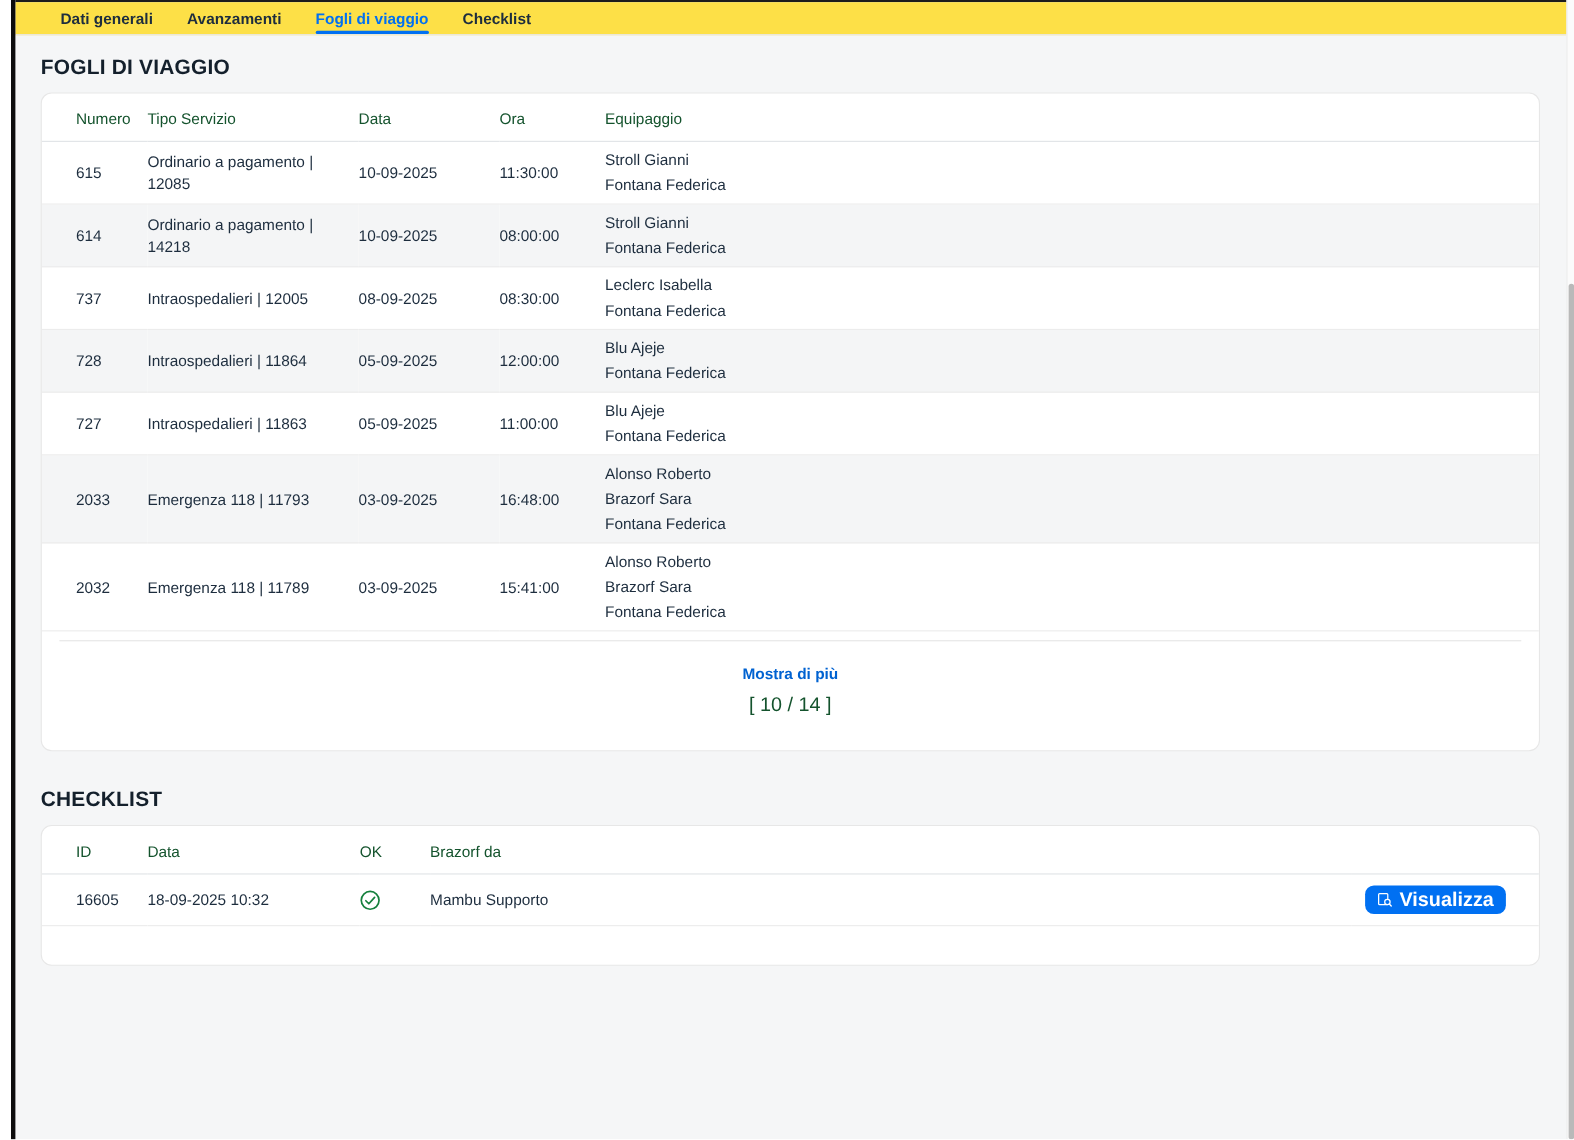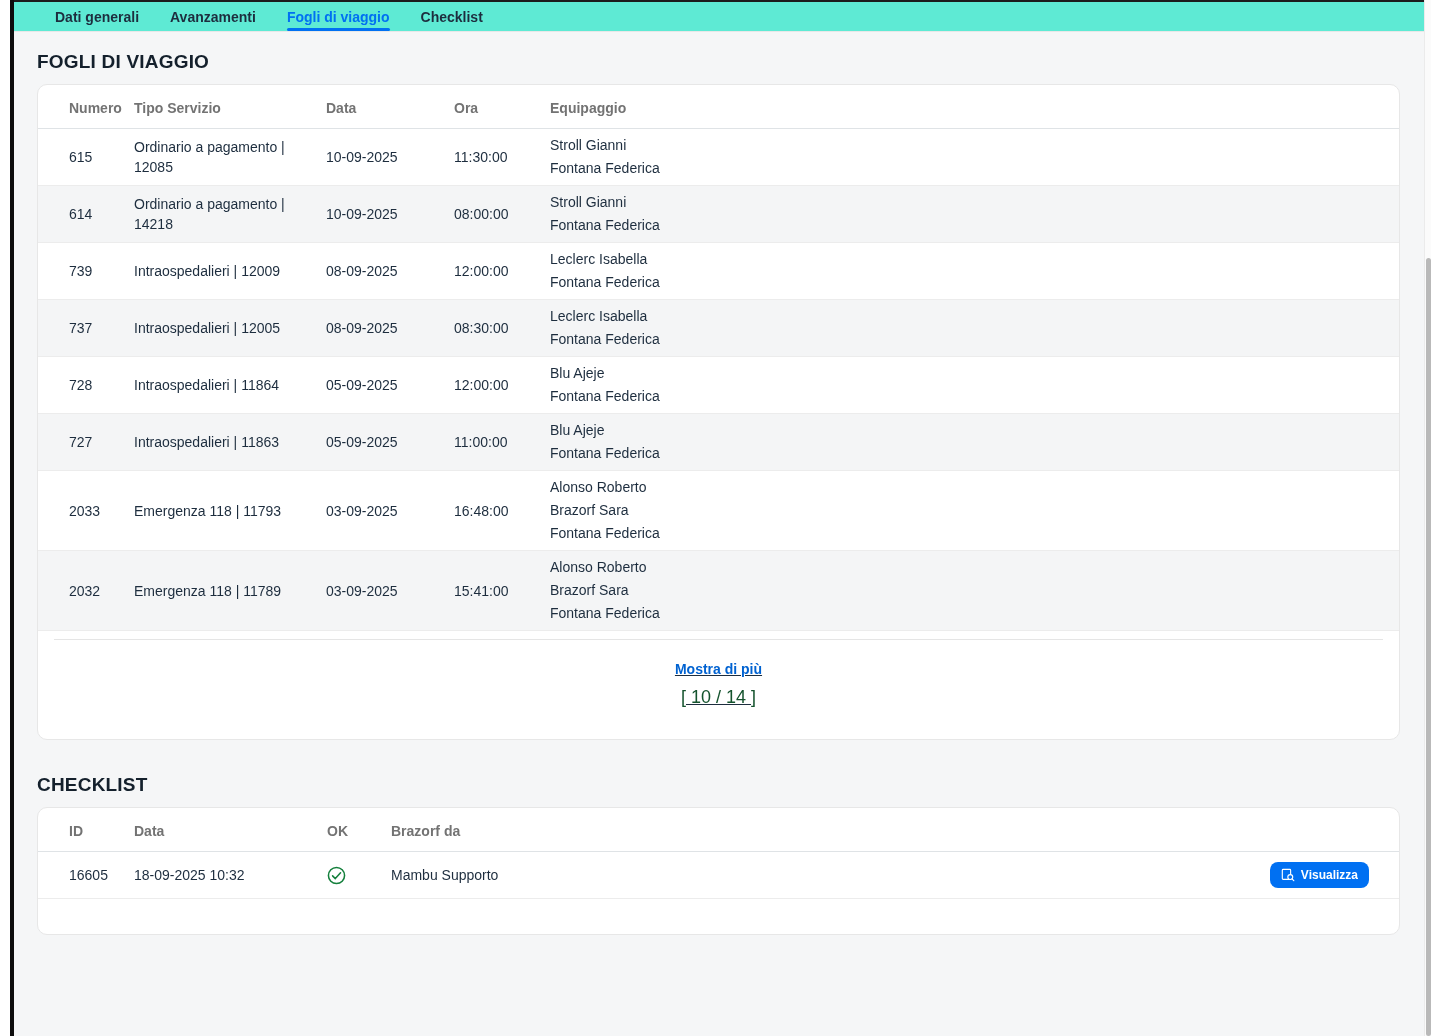--- a/index.html
+++ b/index.html
@@ -8,49 +8,49 @@
     font-family: "Liberation Sans", "DejaVu Sans", sans-serif;
     background: #ffffff;
     color: #1d2d3e;
     position: relative;
   }
   .page { position: relative; width: 1431px; height: 1036px; overflow: hidden; background:#fff; }
   .left-edge-bar { position: absolute; left: 10px; top: 0; width: 4px; height: 100%; background: #0d0d0d; z-index: 6; }
   .app { position: absolute; left: 14px; top: 0; right: 0; bottom: 0; background: #f5f6f7; border-top: 2px solid #1c1c1c; }
 
   
-  .tabbar { background: #5eead4; height: 30px; display: flex; align-items: stretch; padding-left: 41px; gap: 31px; border-bottom: 1px solid #e8e8e8; }
+  .tabbar { background: #fde047; height: 30px; display: flex; align-items: stretch; padding-left: 41px; gap: 31px; border-bottom: 1px solid #e8e8e8; }
   .tab { background: none; border: none; font-family: inherit; font-size: 14px; font-weight: 700; color: #1d2d3e; position: relative; padding: 0; cursor: pointer; white-space: nowrap; }
   .tab.active { color: #0070f2; }
   .tab.active::after { content: ""; position: absolute; left: 0; right: 0; bottom: 0; height: 3px; background: #0070f2; border-radius: 2px; }
 
   
   main { padding: 8px 31px 0 23px; }
   h2.section-title { font-size: 19px; font-weight: 700; color: #14202c; letter-spacing: .2px; margin: 11px 0 11px; }
   h2.section-title.second { margin-top: 34px; }
   .card { background: #ffffff; border: 1px solid #e7e7e7; border-radius: 10px; overflow: hidden; }
   .card-checklist { padding-bottom: 35px; }
 
   table { width: 100%; border-collapse: collapse; font-size: 14px; color: #1d2d3e; table-layout: fixed; }
-  thead th { text-align: left; font-weight: 700; color: #737373; padding: 15px 8px 12px 0; border-bottom: 1px solid #dfe3e6; }
+  thead th { text-align: left; font-weight: 400; color: #14532d; padding: 15px 8px 12px 0; border-bottom: 1px solid #dfe3e6; }
   tbody td { padding: 5px 8px 5px 0; border-bottom: 1px solid #ececec; vertical-align: middle; line-height: 20px; }
   th.first, td.first { padding-left: 31px; }
   #fogli-body tr:nth-child(even) { background: #f4f5f6; }
   .crew { line-height: 23px; }
 
   
-  .table-footer { border-top: 1px solid #e5e5e5; margin: 8px 16px 0; padding: 21px 0 31px; display: flex; flex-direction: column; align-items: center; gap: 10px; text-decoration: underline; }
+  .table-footer { border-top: 1px solid #e5e5e5; margin: 8px 16px 0; padding: 21px 0 31px; display: flex; flex-direction: column; align-items: center; gap: 10px; }
   .show-more { color: #0062d1; font-weight: 700; font-size: 14px; text-decoration: none; cursor: pointer; }
   .growing-counter { color: #14532d; font-weight: 400; font-size: 18px; text-decoration: none; cursor: pointer; }
 
   
   #check-body td { padding-top: 10px; padding-bottom: 10px; }
   .ok-icon { display: inline-block; width: 19px; height: 19px; vertical-align: middle; }
   .action-cell { text-align: right; padding-right: 30px !important; }
-  .btn-visualizza { display: inline-flex; align-items: center; gap: 6px; background: #0070f2; color: #fff; border: none; border-radius: 8px; height: 26px; padding: 0 11px; font-family: inherit; font-size: 12px; font-weight: 600; cursor: pointer; }
+  .btn-visualizza { display: inline-flex; align-items: center; gap: 6px; background: #0070f2; color: #fff; border: none; border-radius: 8px; height: 26px; padding: 0 11px; font-family: inherit; font-size: 18px; font-weight: 600; cursor: pointer; }
   .btn-visualizza svg { display: block; }
 
   
   .scrollbar { position: absolute; top: 0; right: 0; width: 7px; height: 100%; background: #fbfbfb; border-left: 1px solid #ebebeb; z-index: 10; }
   .scrollbar .thumb { position: absolute; top: 258px; bottom: 0; left: 1px; width: 5px; background: #b9b9b9; border-radius: 3px; }
 </style>
 </head>
 <body>
 
 <div class="page">
@@ -98,30 +98,20 @@
                   <div class="crew">Fontana Federica</div>
                 </td>
               </tr>
               <tr>
                 <td class="first">614</td>
                 <td>Ordinario a pagamento | 14218</td>
                 <td>10-09-2025</td>
                 <td>08:00:00</td>
                 <td>
                   <div class="crew">Stroll Gianni</div>
-                  <div class="crew">Fontana Federica</div>
-                </td>
-              </tr>
-              <tr>
-                <td class="first">739</td>
-                <td>Intraospedalieri | 12009</td>
-                <td>08-09-2025</td>
-                <td>12:00:00</td>
-                <td>
-                  <div class="crew">Leclerc Isabella</div>
                   <div class="crew">Fontana Federica</div>
                 </td>
               </tr>
               <tr>
                 <td class="first">737</td>
                 <td>Intraospedalieri | 12005</td>
                 <td>08-09-2025</td>
                 <td>08:30:00</td>
                 <td>
                   <div class="crew">Leclerc Isabella</div>

